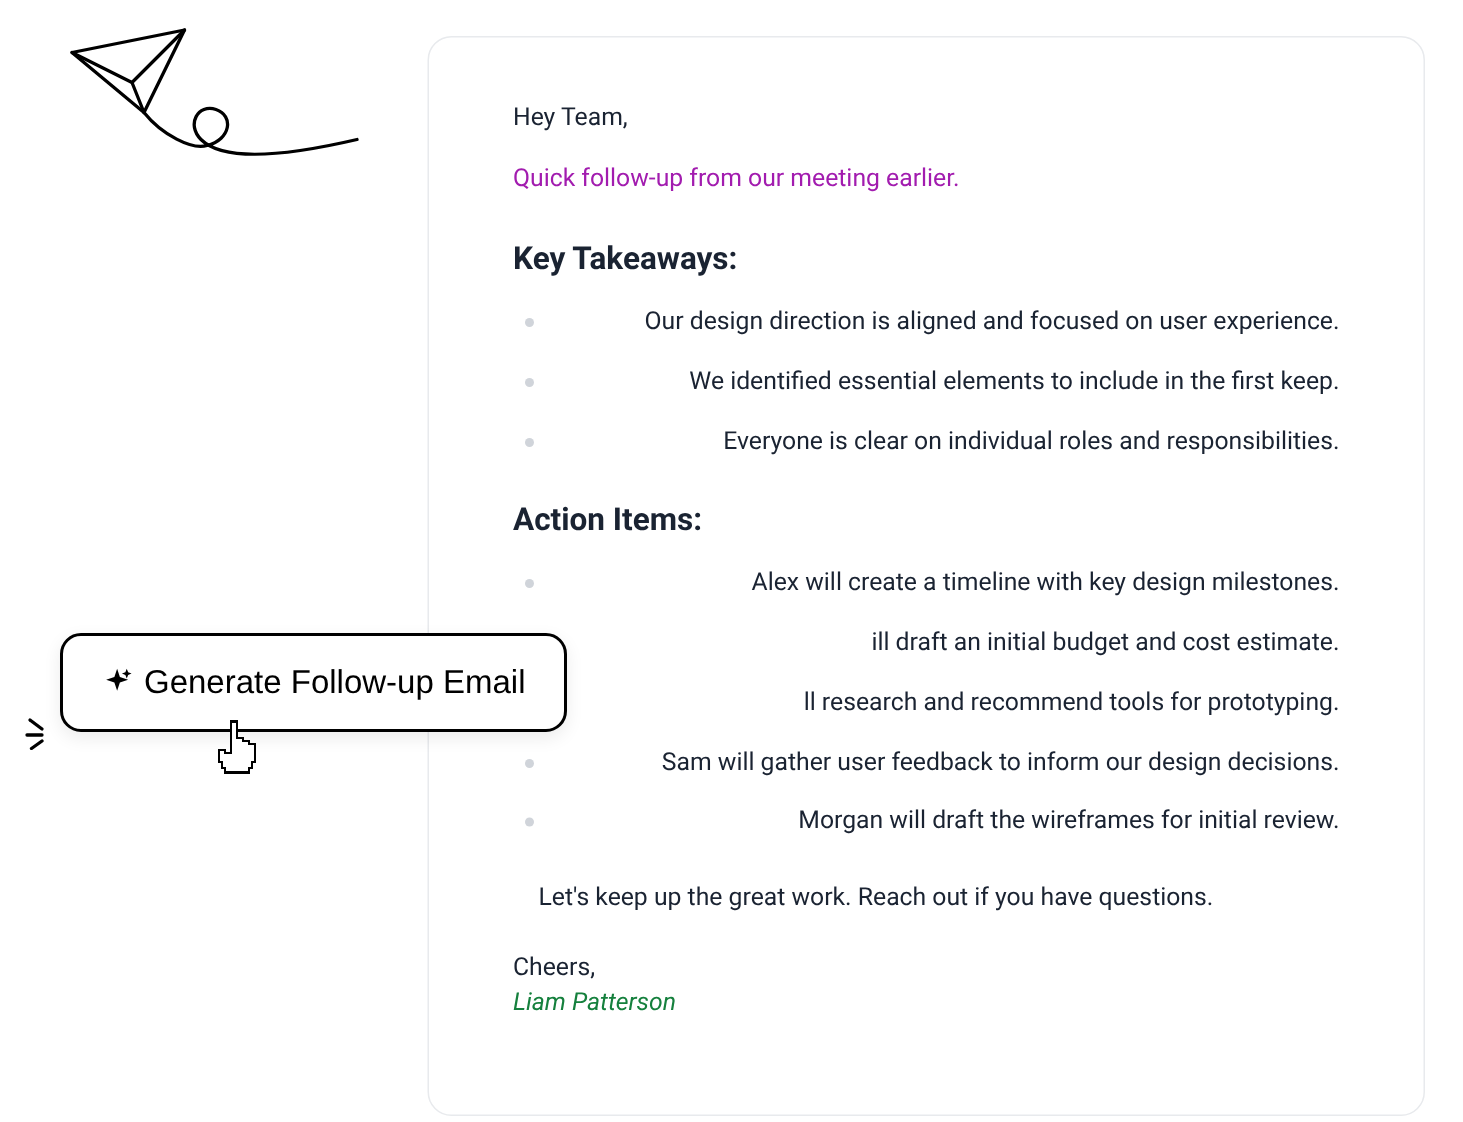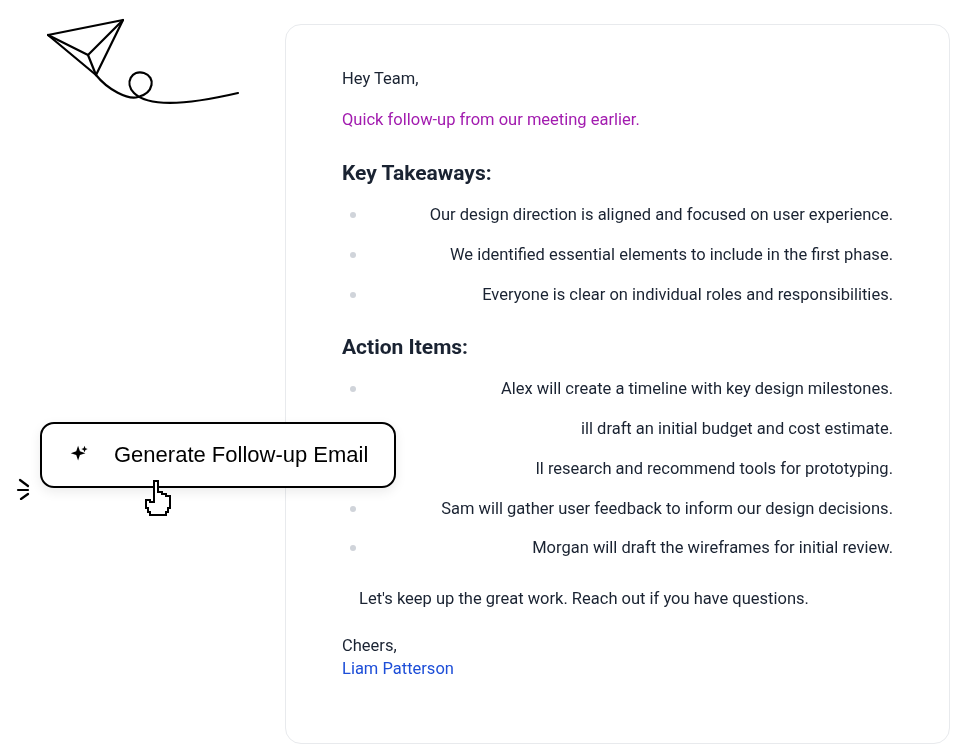--- a/index.html
+++ b/index.html
@@ -94,34 +94,35 @@
     }
 
     .email-signoff {
       font-size: 16.5px;
       margin-bottom: 4px;
       color: #1a2332;
     }
 
     .email-signature {
       font-size: 16.5px;
-      color: #1d4ed8;
+      font-style: italic;
+      color: #15803d;
     }
 
     .generate-button {
       position: absolute;
       top: 422px;
       left: 40px;
       background: #ffffff;
       border: 2px solid #000000;
       border-radius: 14px;
       padding: 18px 26px;
       display: flex;
       align-items: center;
-      gap: 24px;
+      gap: 6px;
       cursor: pointer;
       box-shadow: 0 4px 12px rgba(0,0,0,0.08);
       z-index: 10;
     }
 
     .sparkle-icon {
       width: 22px;
       height: 22px;
       flex-shrink: 0;
     }
@@ -167,21 +168,21 @@
   </svg>
 </div>
 
 <div class="email-card">
   <p class="email-greeting">Hey Team,</p>
   <p class="email-intro">Quick follow-up from our meeting earlier.</p>
 
   <h3 class="email-heading">Key Takeaways:</h3>
   <ul class="email-list">
     <li>Our design direction is aligned and focused on user experience.</li>
-    <li>We identified essential elements to include in the first phase.</li>
+    <li>We identified essential elements to include in the first keep.</li>
     <li>Everyone is clear on individual roles and responsibilities.</li>
   </ul>
 
   <h3 class="email-heading">Action Items:</h3>
   <ul class="email-list">
     <li><strong>Alex</strong><span> will create a timeline with key design milestones.</span></li>
     <li><span>ill draft an initial budget and cost estimate.</span></li>
     <li><span>ll research and recommend tools for prototyping.</span></li>
     <li><strong>Sam</strong><span> will gather user feedback to inform our design decisions.</span></li>
     <li><strong>Morgan</strong><span> will draft the wireframes for initial review.</span></li>

